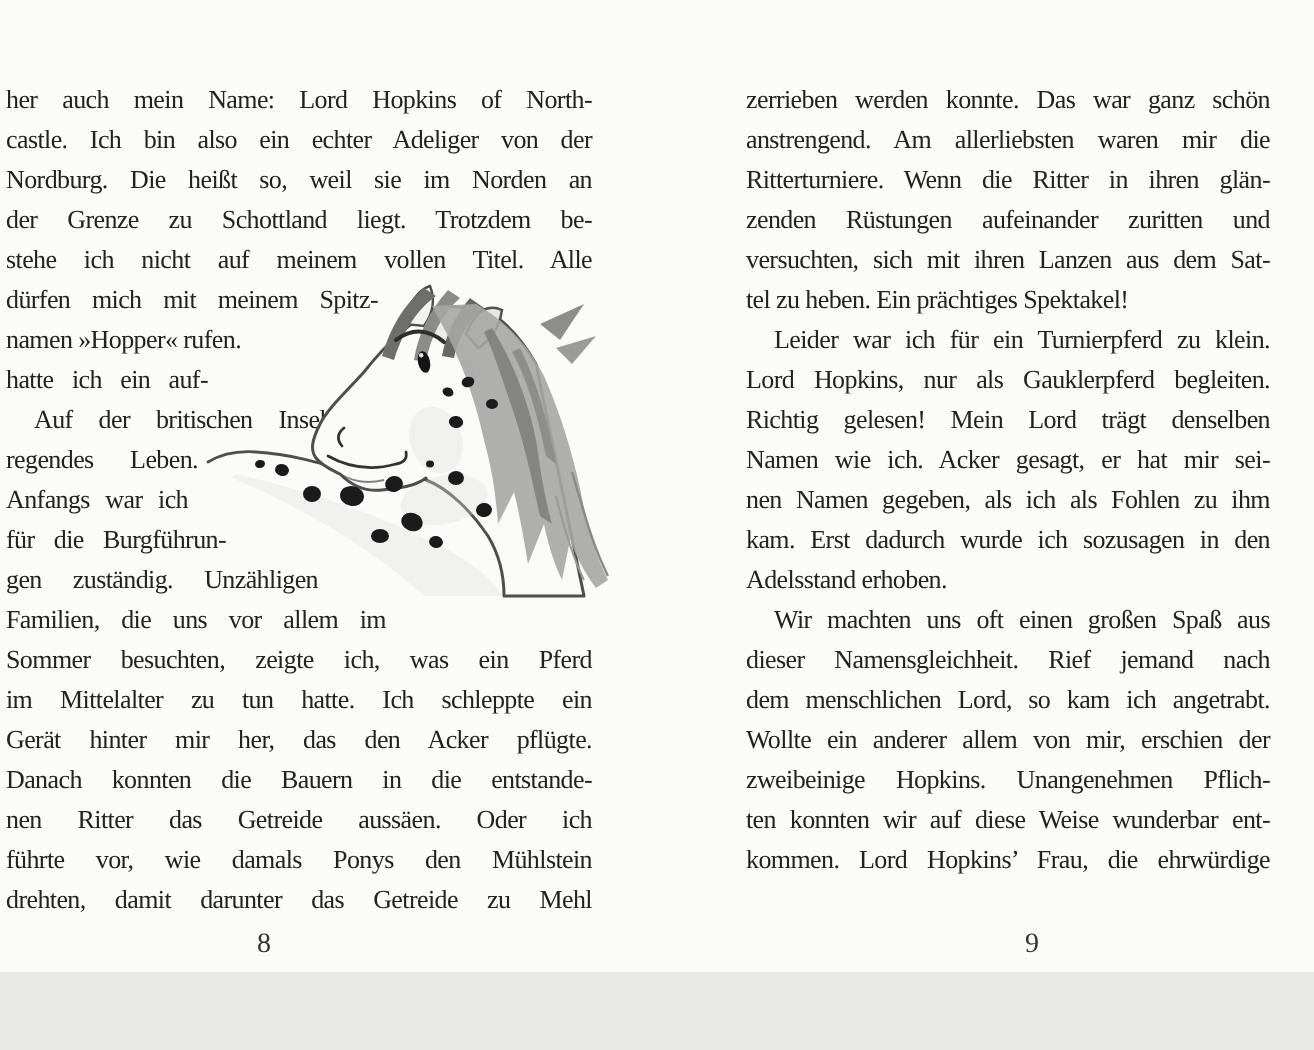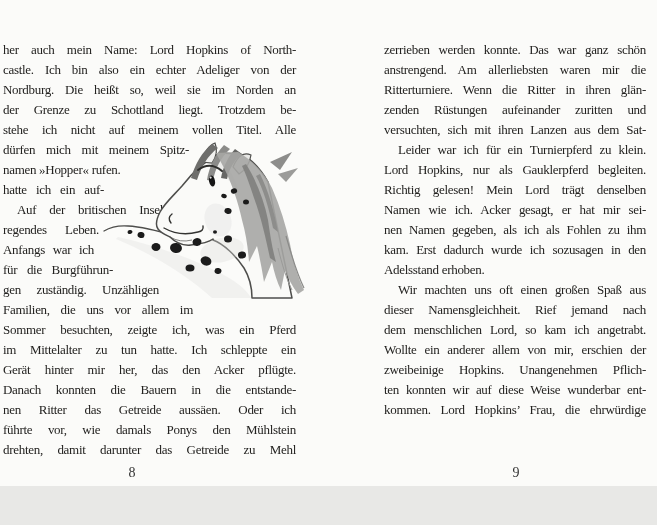--- a/index.html
+++ b/index.html
@@ -10,21 +10,21 @@
     background:var(--bg); overflow:hidden;
     font-family:"Liberation Serif","DejaVu Serif",serif;
     color:var(--ink);
   }
   .page-col {
     position:absolute; top:40px;
     font-size:13px; line-height:20px;
     letter-spacing:-0.3px;
   }
   #left-col  { left:3px;  width:293px; }
-  #right-col { left:384px; width:262px; }
+  #right-col { left:373px; width:262px; }
   .line { height:20px; box-sizing:border-box; white-space:nowrap; }
   .line.just {
     white-space:normal;
     text-align:justify; text-align-last:justify;
     word-spacing:-0.5px;
   }
   .page-number {
     position:absolute; top:465px; width:40px;
     text-align:center; font-size:14px; color:#333;
   }
@@ -60,20 +60,21 @@
       <div class="line just">führte vor, wie damals Ponys den Mühlstein</div>
       <div class="line just">drehten, damit darunter das Getreide zu Mehl</div>
     </div>
 
   <div id="right-col" class="page-col">
       <div class="line just">zerrieben werden konnte. Das war ganz schön</div>
       <div class="line just">anstrengend. Am allerliebsten waren mir die</div>
       <div class="line just">Ritterturniere. Wenn die Ritter in ihren glän-</div>
       <div class="line just">zenden Rüstungen aufeinander zuritten und</div>
       <div class="line just">versuchten, sich mit ihren Lanzen aus dem Sat-</div>
+      <div class="line">tel zu heben. Ein prächtiges Spektakel!</div>
       <div class="line just" style="padding-left: 14px;">Leider war ich für ein Turnierpferd zu klein.</div>
       <div class="line just">Lord Hopkins, nur als Gauklerpferd begleiten.</div>
       <div class="line just">Richtig gelesen! Mein Lord trägt denselben</div>
       <div class="line just">Namen wie ich. Acker gesagt, er hat mir sei-</div>
       <div class="line just">nen Namen gegeben, als ich als Fohlen zu ihm</div>
       <div class="line just">kam. Erst dadurch wurde ich sozusagen in den</div>
       <div class="line">Adelsstand erhoben.</div>
       <div class="line just" style="padding-left: 14px;">Wir machten uns oft einen großen Spaß aus</div>
       <div class="line just">dieser Namensgleichheit. Rief jemand nach</div>
       <div class="line just">dem menschlichen Lord, so kam ich angetrabt.</div>

